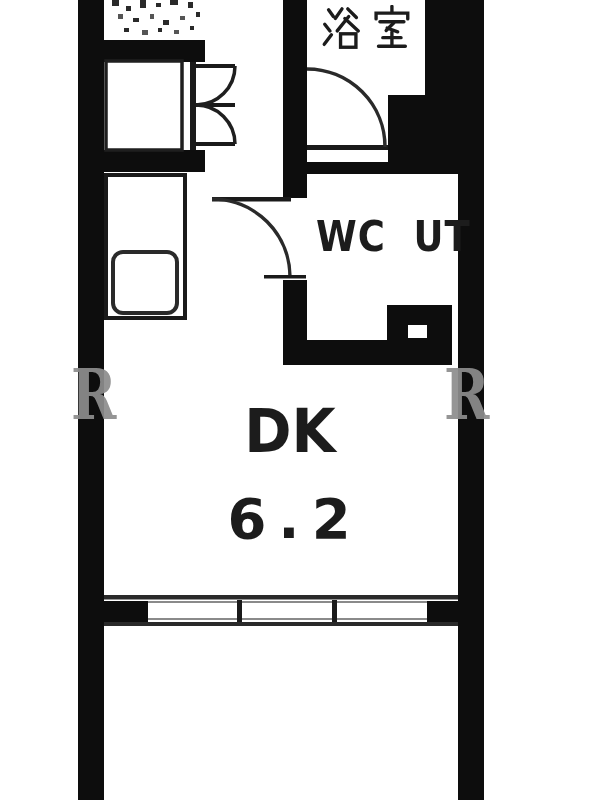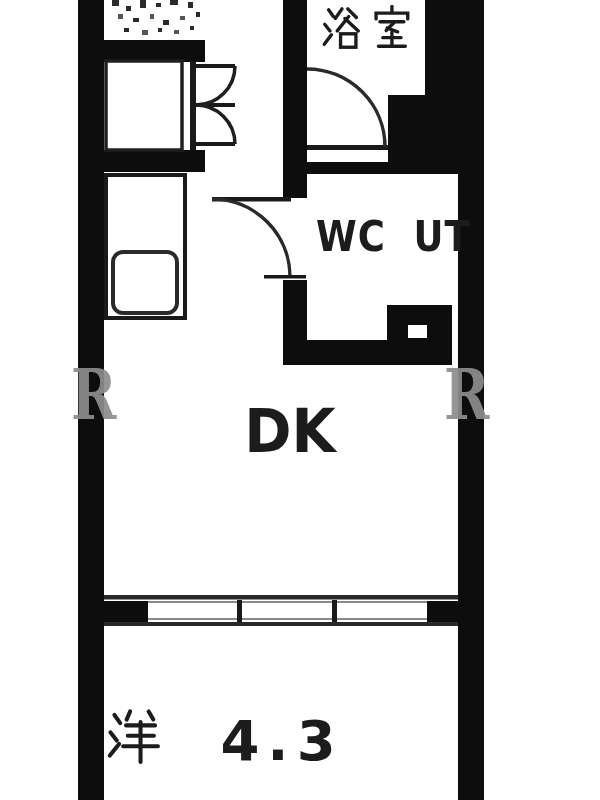--- a/index.html
+++ b/index.html
@@ -118,31 +118,19 @@
         <path d="M25,35 L75,35"></path>
         <path d="M54,37 L38,53 M40,48 L62,56"></path>
         <path d="M50,56 L50,86 M31,68 L69,68 M22,86 L78,86"></path>
       </g>
     </svg>
   </div>
 
   <div class="label lbl-wcut">WC UT</div>
 
   <div class="label lbl-dk">DK</div>
+  <div class="label lbl-dk-area">6.2</div>
 
-  <div class="label lbl-west">
-    <span class="glyph">
-      <span class="sr">洋</span>
-      <svg width="58" height="58" viewBox="0 0 100 100">
-        <g class="kanji">
-          <path d="M18,12 L28,26 M11,42 L22,56 M10,82 L26,62"></path>
-          <path d="M45,6 L39,20 M77,6 L85,20"></path>
-          <path d="M38,30 L88,30 M41,48 L86,48 M33,66 L93,66"></path>
-          <path d="M63,24 L63,93"></path>
-        </g>
-      </svg>
-    </span><span>4.3</span>
-  </div>
 
   <div class="watermark wm-left">R</div>
   <div class="watermark wm-right">R</div>
 
 </div>
 
 </body></html>

